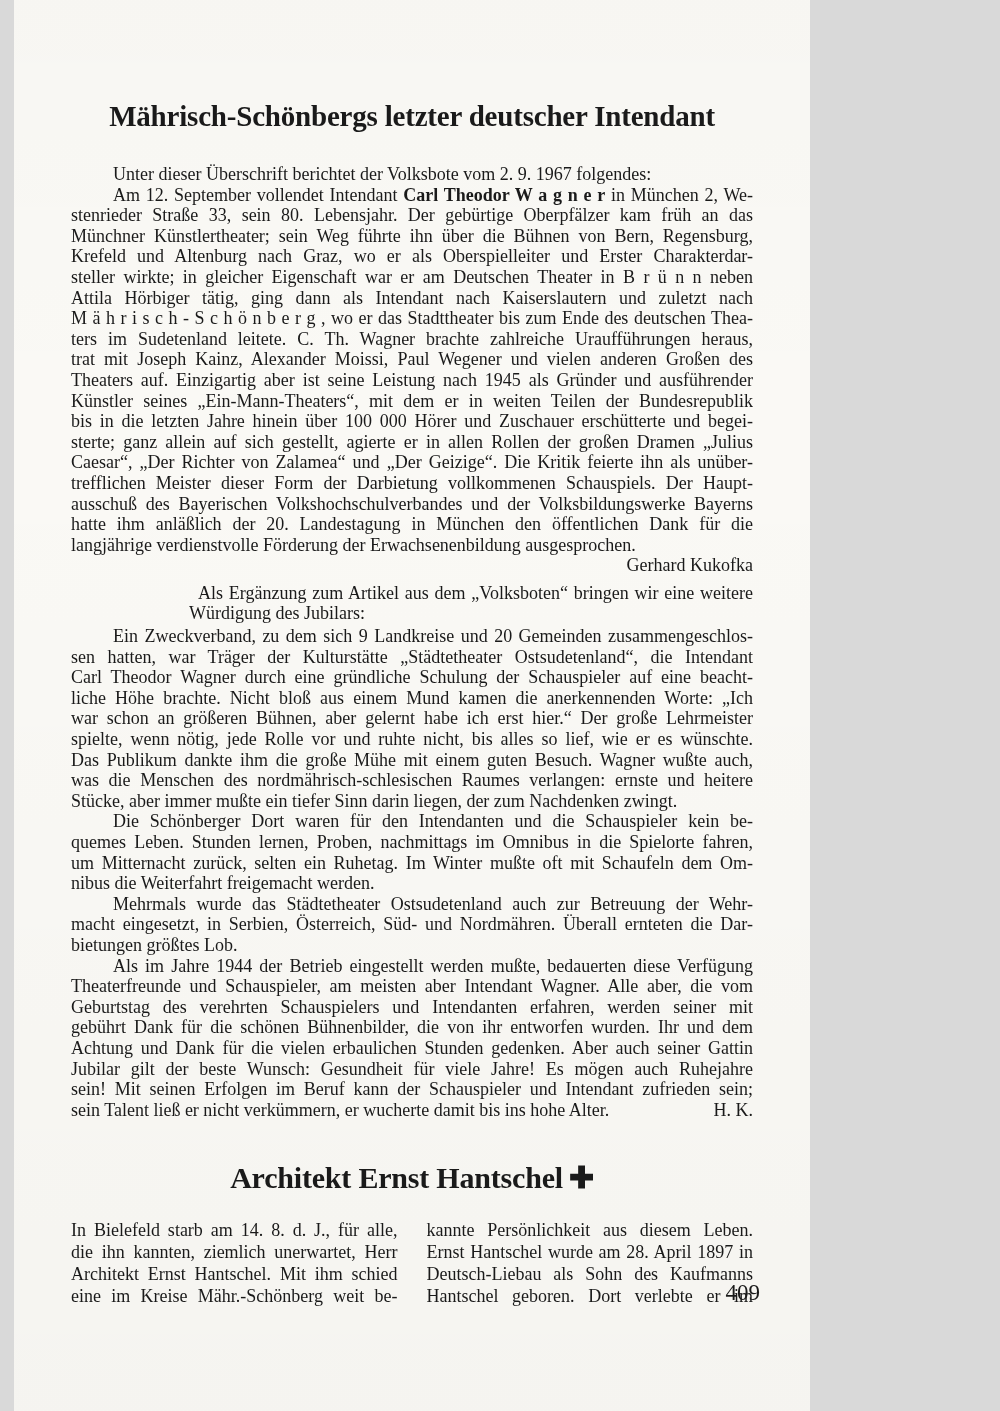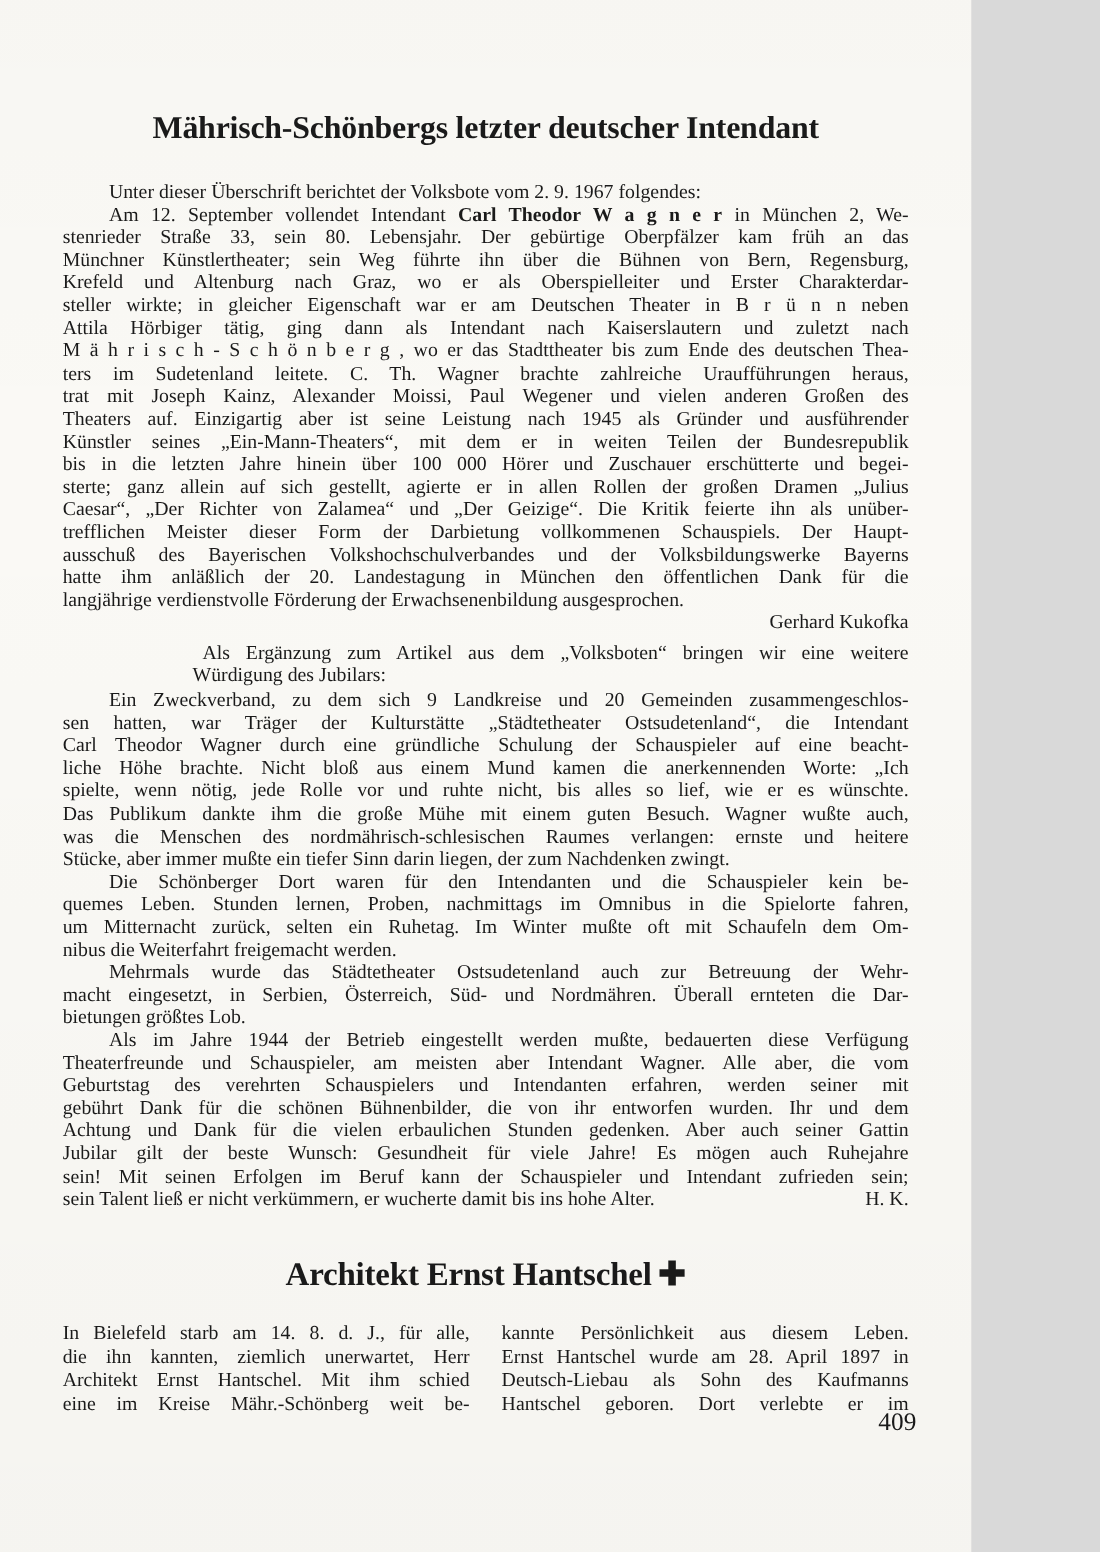--- a/index.html
+++ b/index.html
@@ -1,27 +1,28 @@
 <!DOCTYPE html>
 <html style="--paper: #faf9f5; --ink: #1a1a1a;"><head>
 <meta charset="utf-8">
 <style>
   * { margin: 0; padding: 0; box-sizing: border-box; }
   html, body { width: 1000px; }
   body { background: #d9d9d9; font-family: "Liberation Serif", serif; }
 
   .page {
     position: relative;
-    width: 883px;
+    width: 796px;
     height: 1411px;
     background: var(--paper, #faf9f5);
     background-image: linear-gradient(180deg, rgba(0,0,0,0.012), rgba(0,0,0,0) 30%, rgba(0,0,0,0.018));
     color: var(--ink, #1a1a1a);
     padding: 100px 57px 0 57px;
     overflow: hidden;
+    margin-left: 14px;
   }
 
   .headline {
     font-size: 29px;
     font-weight: bold;
     text-align: center;
     letter-spacing: -0.2px;
     color: var(--ink, #111);
   }
   .headline-2 { margin-top: 40px; font-size: 30px; text-align: center; }
@@ -111,20 +112,21 @@
     <div class="insert-note">
         <div class="line j">Als Ergänzung zum Artikel aus dem „Volksboten“ bringen wir eine weitere</div>
         <div class="line">Würdigung des Jubilars:</div>
       </div>
 
     <div class="para">
         <div class="line j">Ein Zweckverband, zu dem sich 9 Landkreise und 20 Gemeinden zusammengeschlos-</div>
         <div class="line j">sen hatten, war Träger der Kulturstätte „Städtetheater Ostsudetenland“, die Intendant</div>
         <div class="line j">Carl Theodor Wagner durch eine gründliche Schulung der Schauspieler auf eine beacht-</div>
         <div class="line j">liche Höhe brachte. Nicht bloß aus einem Mund kamen die anerkennenden Worte: „Ich</div>
+        <div class="line j">war schon an größeren Bühnen, aber gelernt habe ich erst hier.“ Der große Lehrmeister</div>
         <div class="line j">spielte, wenn nötig, jede Rolle vor und ruhte nicht, bis alles so lief, wie er es wünschte.</div>
         <div class="line j">Das Publikum dankte ihm die große Mühe mit einem guten Besuch. Wagner wußte auch,</div>
         <div class="line j">was die Menschen des nordmährisch-schlesischen Raumes verlangen: ernste und heitere</div>
         <div class="line">Stücke, aber immer mußte ein tiefer Sinn darin liegen, der zum Nachdenken zwingt.</div>
       </div>
 
     <div class="para">
         <div class="line j">Die Schönberger Dort waren für den Intendanten und die Schauspieler kein be-</div>
         <div class="line j">quemes Leben. Stunden lernen, Proben, nachmittags im Omnibus in die Spielorte fahren,</div>
         <div class="line j">um Mitternacht zurück, selten ein Ruhetag. Im Winter mußte oft mit Schaufeln dem Om-</div>

